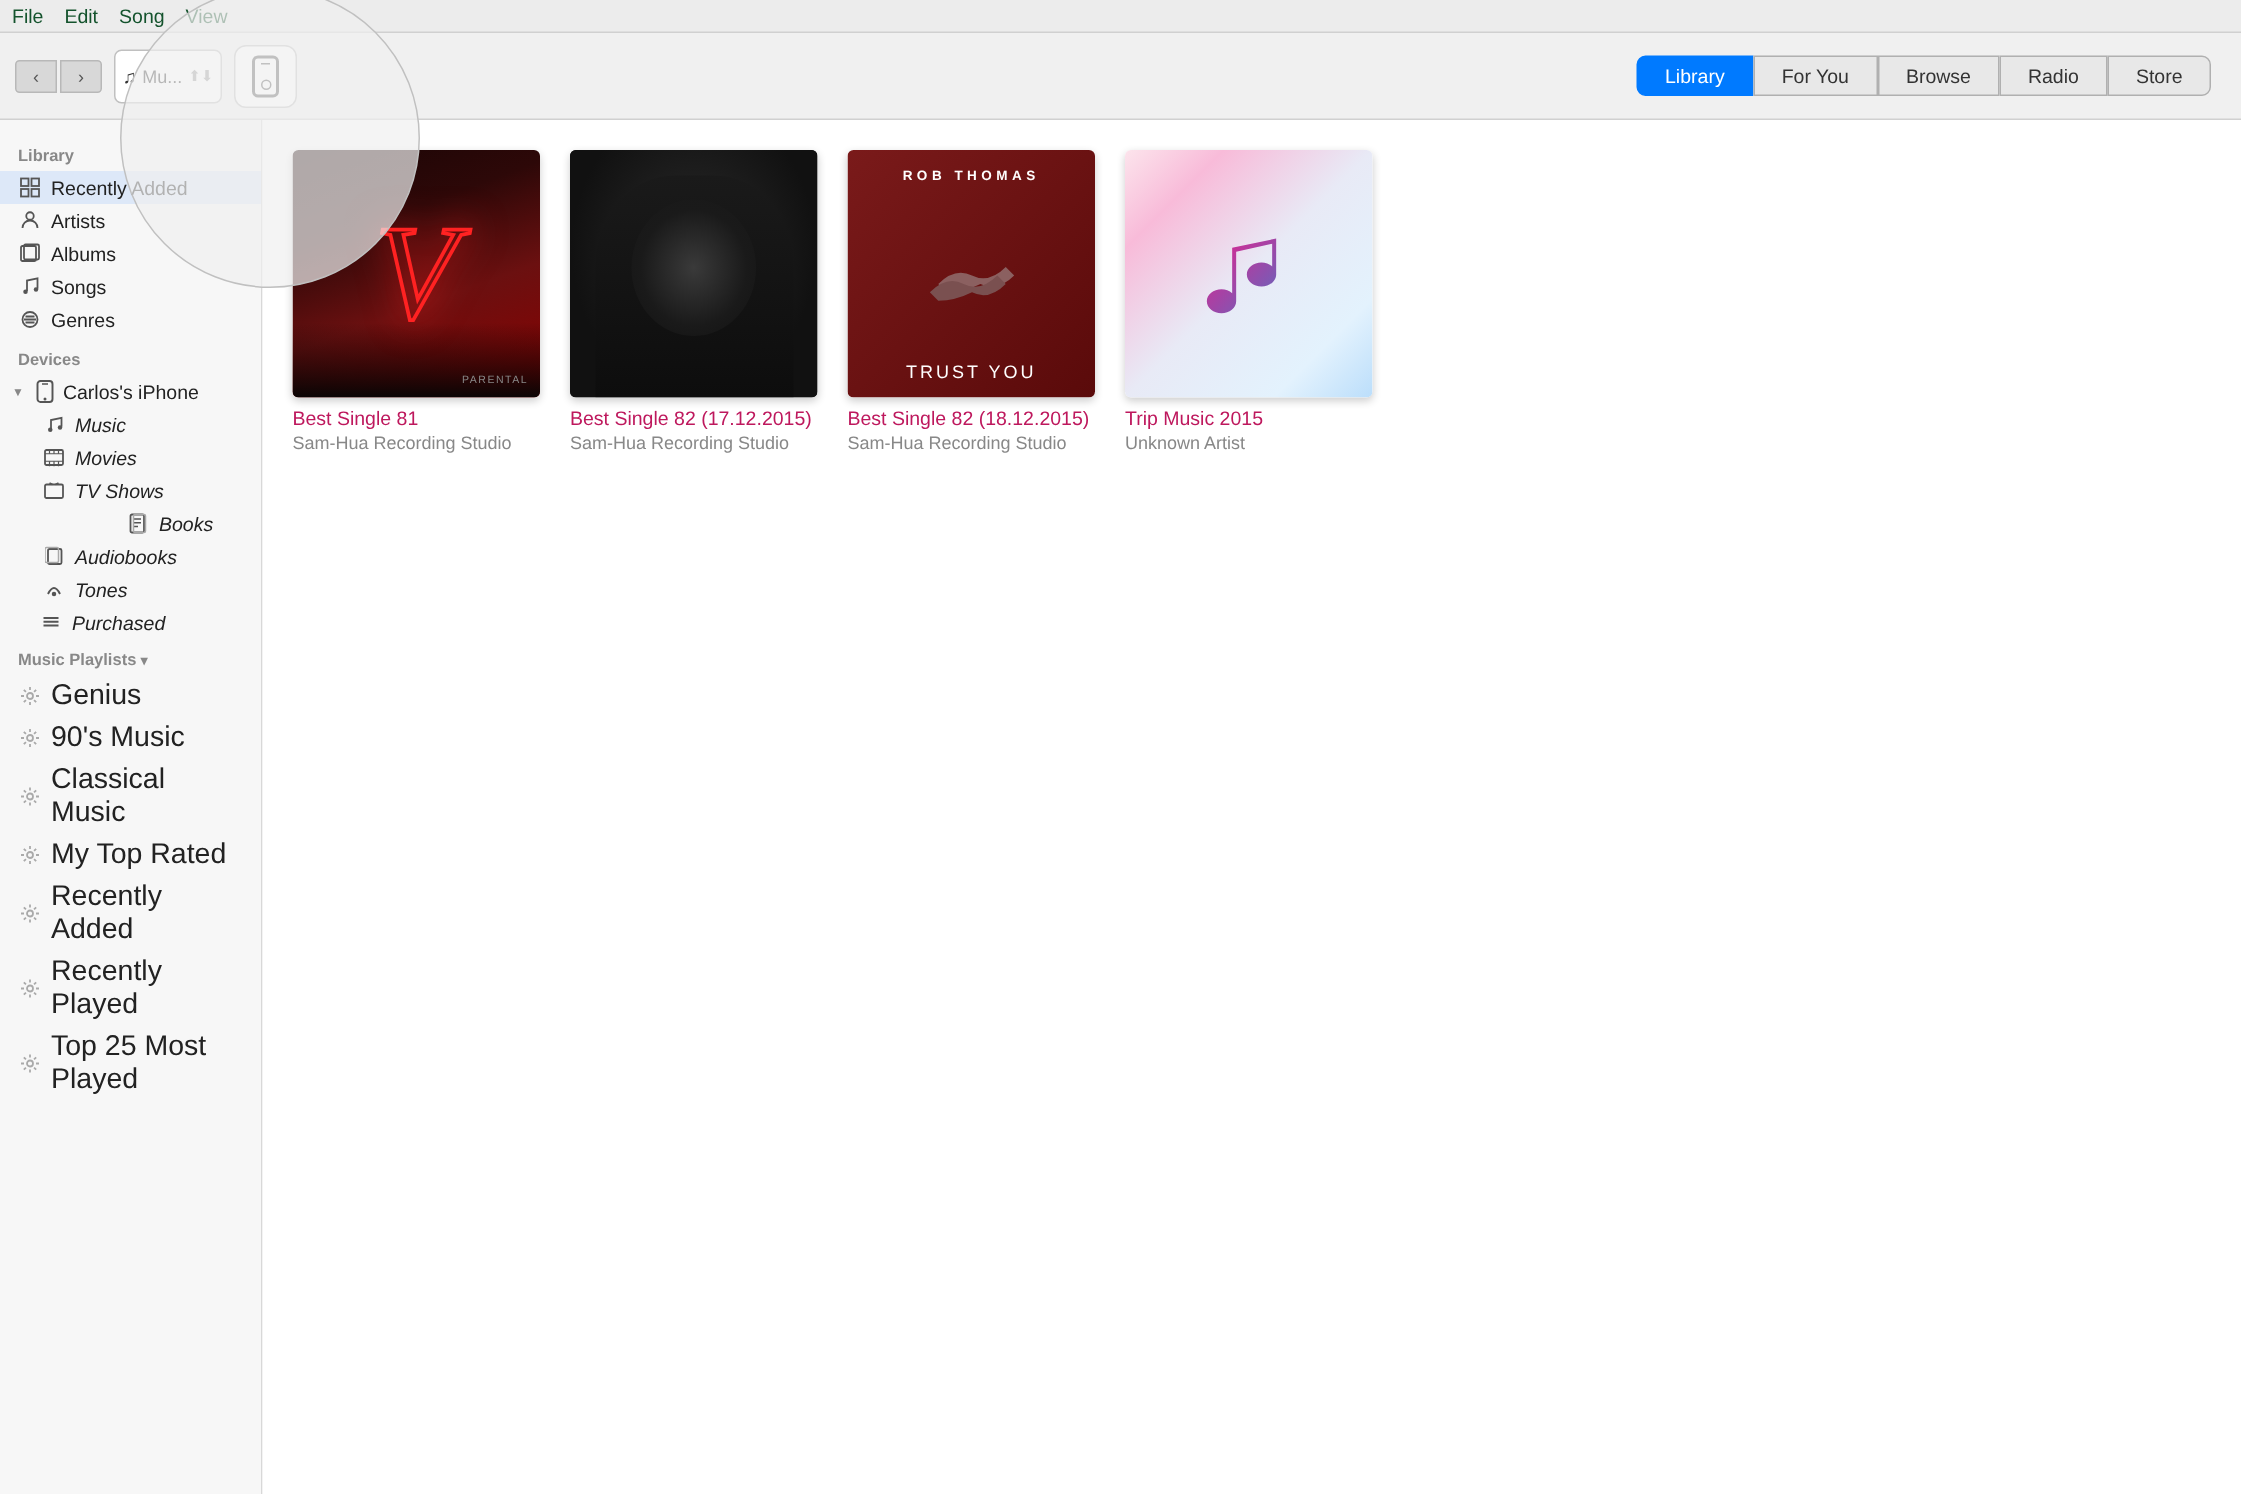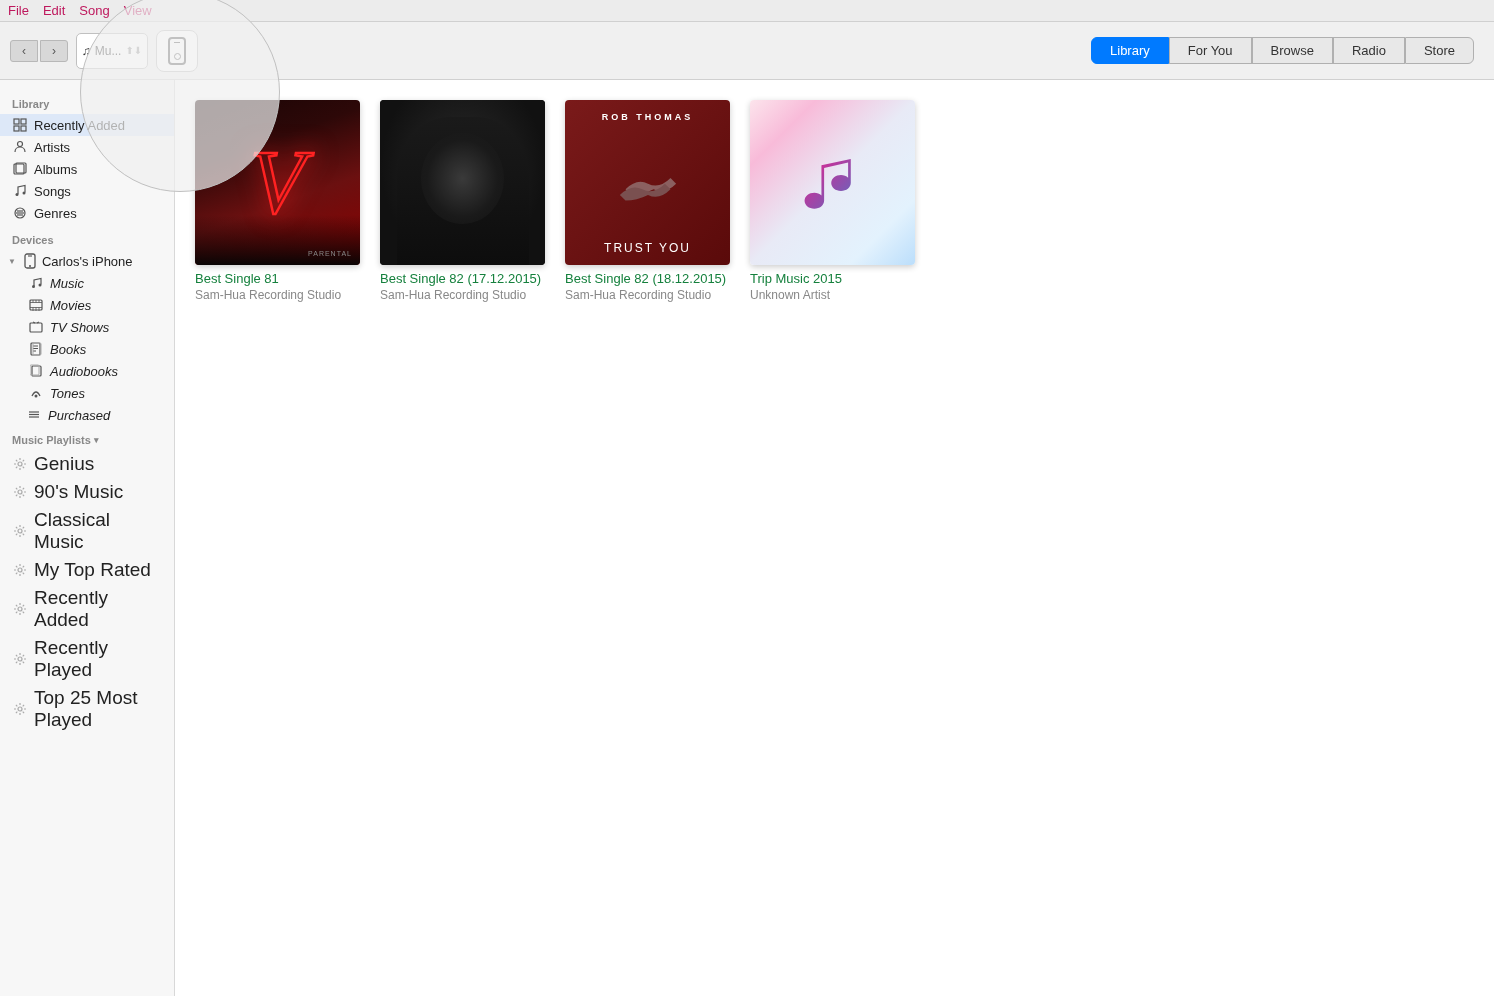--- a/index.html
+++ b/index.html
@@ -14,21 +14,21 @@
 
     
     .menu-bar {
       background: #ececec;
       height: 22px;
       display: flex;
       align-items: center;
       padding: 0 8px;
       border-bottom: 1px solid #d0d0d0;
       font-size: 13px;
-      color: #be185d;
+      color: #14532d;
     }
     .menu-bar span {
       margin-right: 14px;
       cursor: default;
     }
 
     
     .toolbar {
       background: #f0f0f0;
       height: 58px;
@@ -255,21 +255,21 @@
       height: 165px;
       border-radius: 4px;
       overflow: hidden;
       box-shadow: 0 2px 6px rgba(0,0,0,0.2);
       margin-bottom: 6px;
       position: relative;
     }
     .album-title {
       font-size: 13px;
       font-weight: 500;
-      color: #15803d;
+      color: #be185d;
       margin-bottom: 2px;
       white-space: nowrap;
       overflow: hidden;
       text-overflow: ellipsis;
     }
     .album-artist {
       font-size: 12px;
       color: #888;
       white-space: nowrap;
       overflow: hidden;
@@ -431,21 +431,21 @@
       <div class="sidebar-item" style="padding-left:28px;">
         <span class="sidebar-icon">
           <svg width="14" height="12" viewBox="0 0 14 12">
               <rect x="1" y="2" width="12" height="9" rx="1" fill="none" stroke="#555" stroke-width="1.2"></rect>
               <line x1="4" y1="1" x2="6" y2="2" stroke="#555" stroke-width="1.1"></line>
               <line x1="10" y1="1" x2="8" y2="2" stroke="#555" stroke-width="1.1"></line>
             </svg>
         </span>
         <span>TV Shows</span>
       </div>
-      <div class="sidebar-item" style="padding-left:28px;">
+      <div class="sidebar-item" style="padding-left:44px;margin-left:40px;">
         <span class="sidebar-icon">
           <svg width="13" height="14" viewBox="0 0 13 14">
               <rect x="1" y="1" width="9" height="12" rx="1" fill="none" stroke="#555" stroke-width="1.2"></rect>
               <line x1="3" y1="4" x2="8" y2="4" stroke="#555" stroke-width="1"></line>
               <line x1="3" y1="6.5" x2="8" y2="6.5" stroke="#555" stroke-width="1"></line>
               <line x1="3" y1="9" x2="6" y2="9" stroke="#555" stroke-width="1"></line>
               <rect x="3" y="1" width="8" height="12" rx="1" fill="none" stroke="#aaa" stroke-width="1"></rect>
             </svg>
         </span>
         <span>Books</span>

